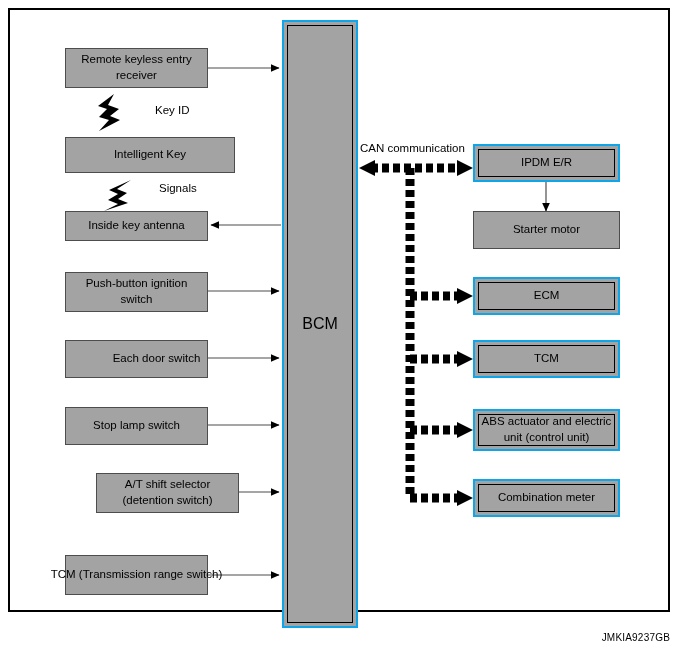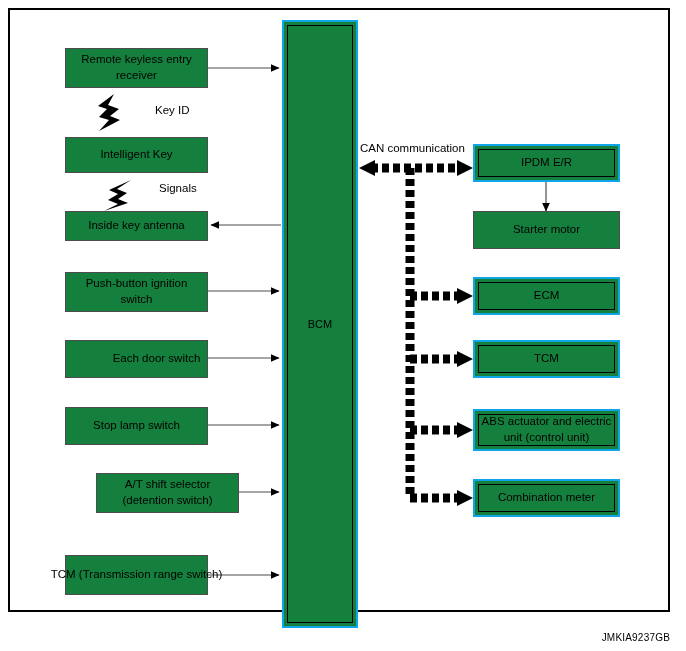--- a/index.html
+++ b/index.html
@@ -33,21 +33,21 @@
     top: 0;
     width: 686px;
     height: 651px;
     pointer-events: none;
   }
   
   .box {
     position: absolute;
     box-sizing: border-box;
     border: 1px solid #4d4d4d;
-    background: #15803d;
+    background: #a3a3a3;
     display: flex;
     align-items: center;
     justify-content: center;
     text-align: center;
     font-size: 11.5px;
     color: #000000;
     line-height: 1.35;
   }
   
   .box.dbl {
@@ -74,21 +74,21 @@
   }
   
   #bcm {
     position: absolute;
     left: 282px;
     top: 20px;
     width: 76px;
     height: 608px;
   }
   #bcm .lbl {
-    font-size: 11px;
+    font-size: 16px;
   }
   
   .box.overflow .lbl {
     white-space: nowrap;
   }
   
   .note {
     position: absolute;
     font-size: 11.5px;
     color: #000000;
@@ -173,21 +173,21 @@
     <div class="inner">
       <span class="lbl">BCM</span>
     </div>
   </div>
 
   <div class="box" style="left:65px; top:48px; width:143px; height:40px;">
     <span class="lbl">Remote keyless entry
 receiver</span>
   </div>
 
-  <div class="box" style="left:65px; top:137px; width:143px; height:36px;">
+  <div class="box" style="left:65px; top:137px; width:170px; height:36px;">
     <span class="lbl">Intelligent Key</span>
   </div>
 
   <div class="box" style="left:65px; top:211px; width:143px; height:30px;">
     <span class="lbl">Inside key antenna</span>
   </div>
 
   <div class="box" style="left:65px; top:272px; width:143px; height:40px;">
     <span class="lbl">Push-button ignition
 switch</span>

